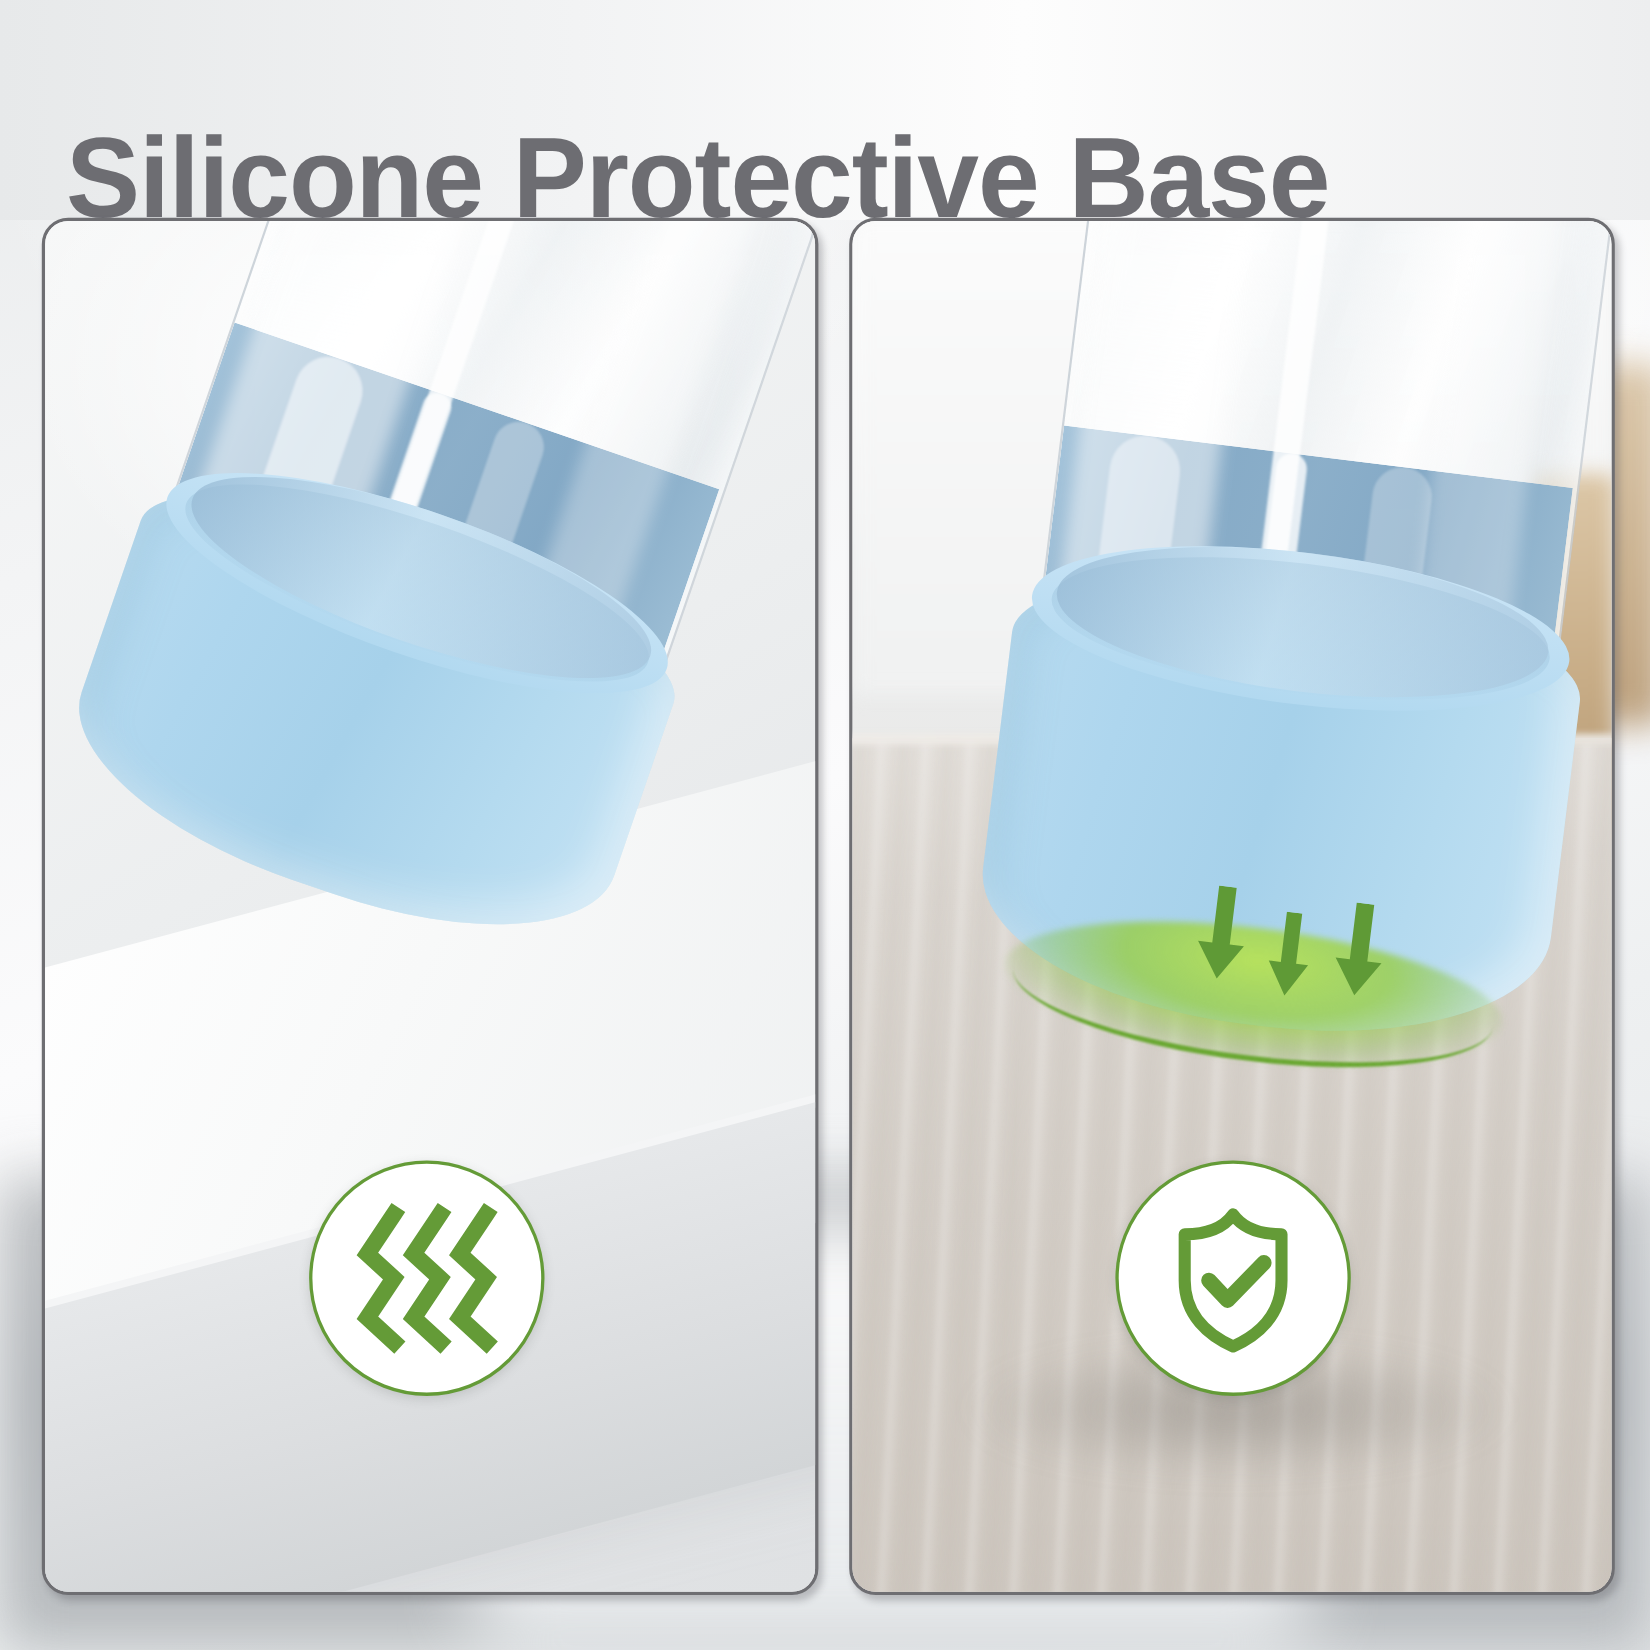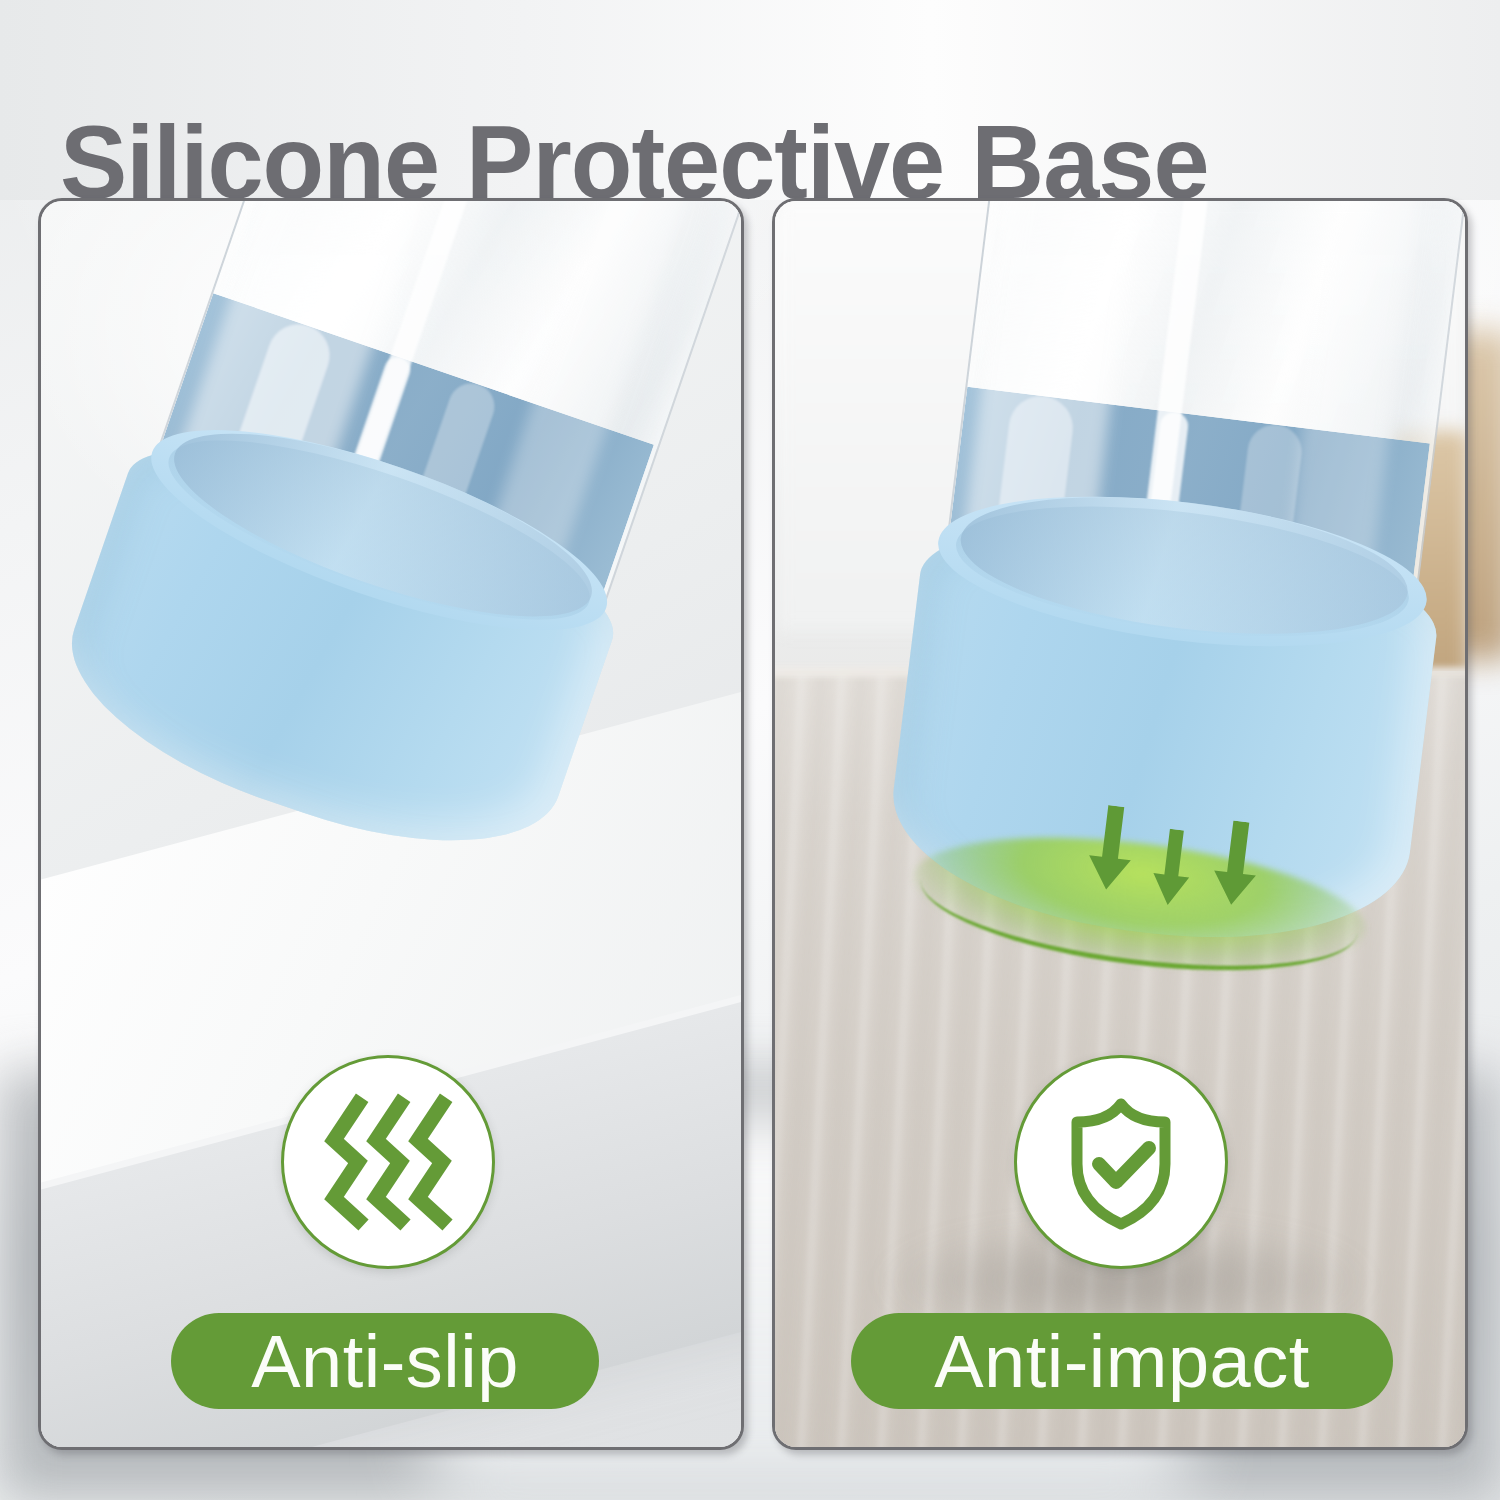--- a/index.html
+++ b/index.html
@@ -185,23 +185,20 @@
 
     <div class="badge-circle" style="left:240px;top:854px;width:208px;height:208px;">
       <svg width="140" height="140" viewBox="0 0 140 140">
         <g fill="none" stroke="#649b37" stroke-width="15" stroke-linecap="square" stroke-linejoin="miter">
           <polyline points="40,12 16,48 40,70 16,106 40,128"></polyline>
           <polyline points="82,12 58,48 82,70 58,106 82,128"></polyline>
           <polyline points="124,12 100,48 124,70 100,106 124,128"></polyline>
         </g>
       </svg>
     </div>
-    <div class="pill" style="left:130px;top:1112px;width:428px;height:96px;">
-      <span>Anti-slip</span>
-    </div>
   </div>
 
   <div class="panel panel-right">
     <div class="scene-right">
 
       <div class="r-wall"></div>
       <div class="r-woodpost"></div>
       <div class="r-table"></div>
       <div class="r-grain"></div>
       <div class="r-tableedge"></div>
@@ -246,18 +243,15 @@
       </div>
 
     </div>
 
     <div class="badge-circle" style="left:239px;top:854px;width:208px;height:208px;">
       <svg width="140" height="140" viewBox="0 0 140 140">
         <path d="M70 12 C60 26 44 30 26 30 L26 72 C26 104 48 122 70 132 C92 122 114 104 114 72 L114 30 C96 30 80 26 70 12 Z" fill="none" stroke="#649b37" stroke-width="11" stroke-linejoin="round"></path>
         <polyline points="48,72 65,90 98,56" fill="none" stroke="#649b37" stroke-width="14" stroke-linecap="round" stroke-linejoin="round"></polyline>
       </svg>
     </div>
-    <div class="pill" style="left:76px;top:1112px;width:542px;height:96px;">
-      <span>Anti-impact</span>
-    </div>
   </div>
 
 </div>
 
 </body></html>

